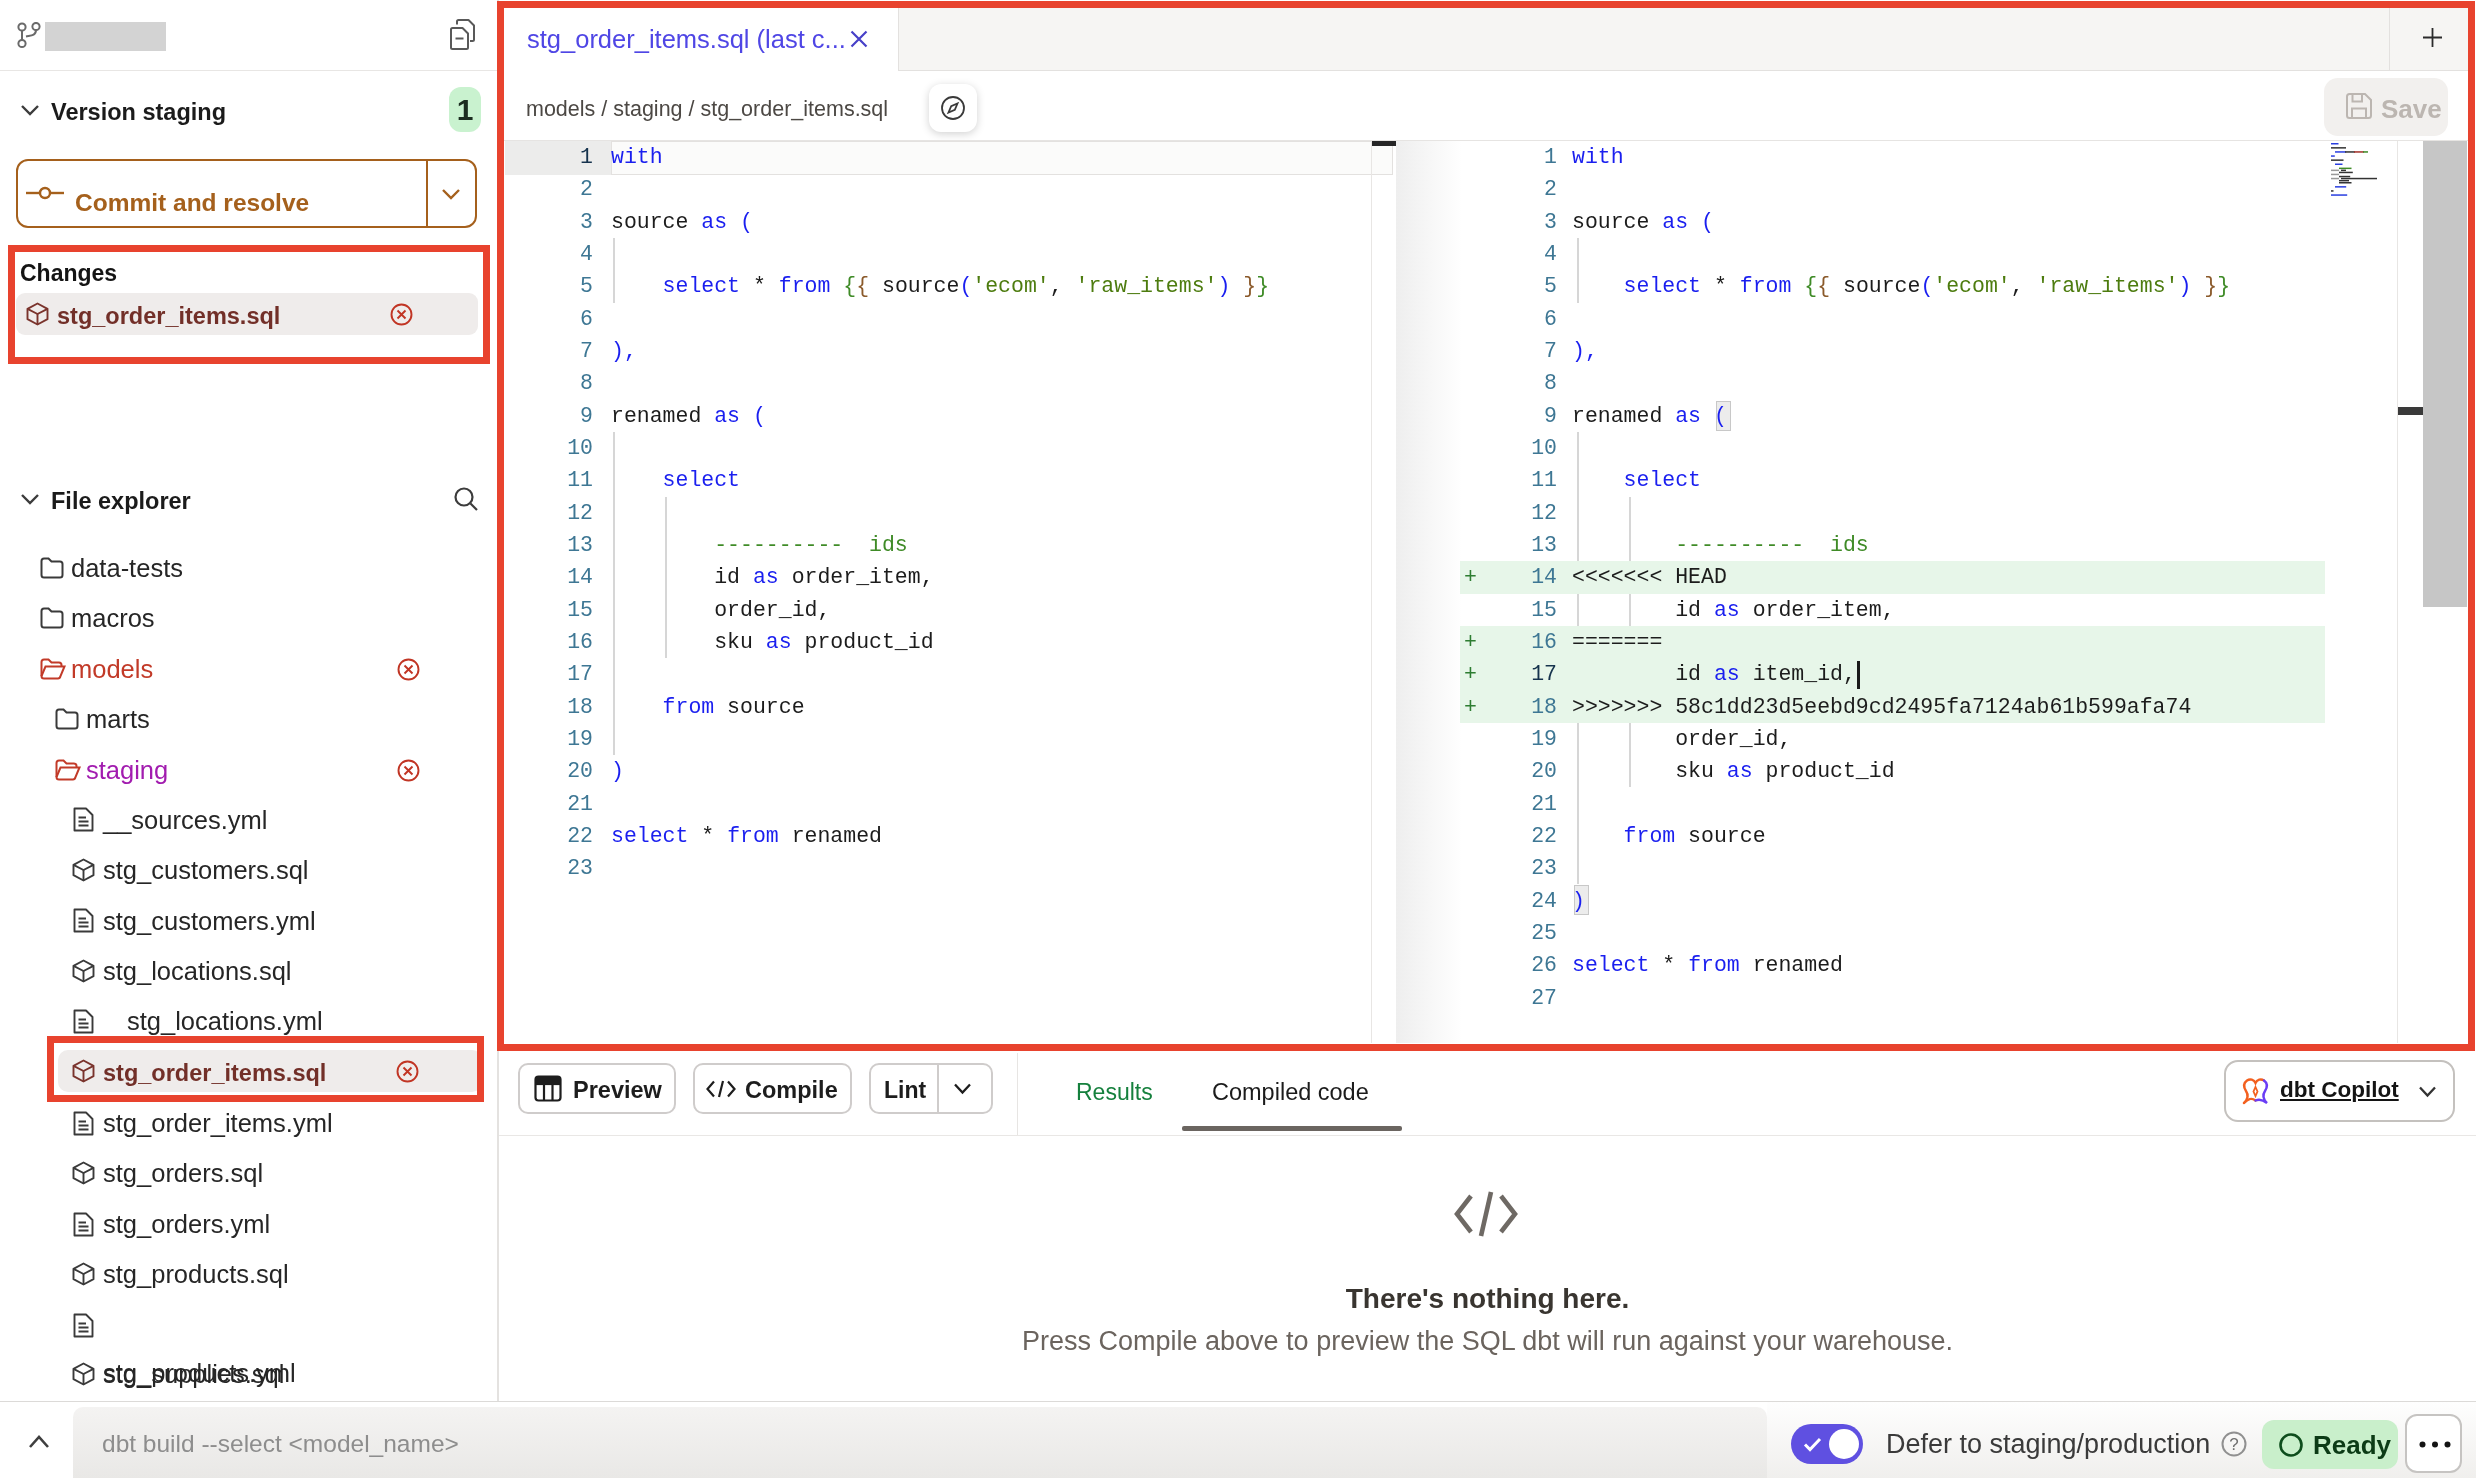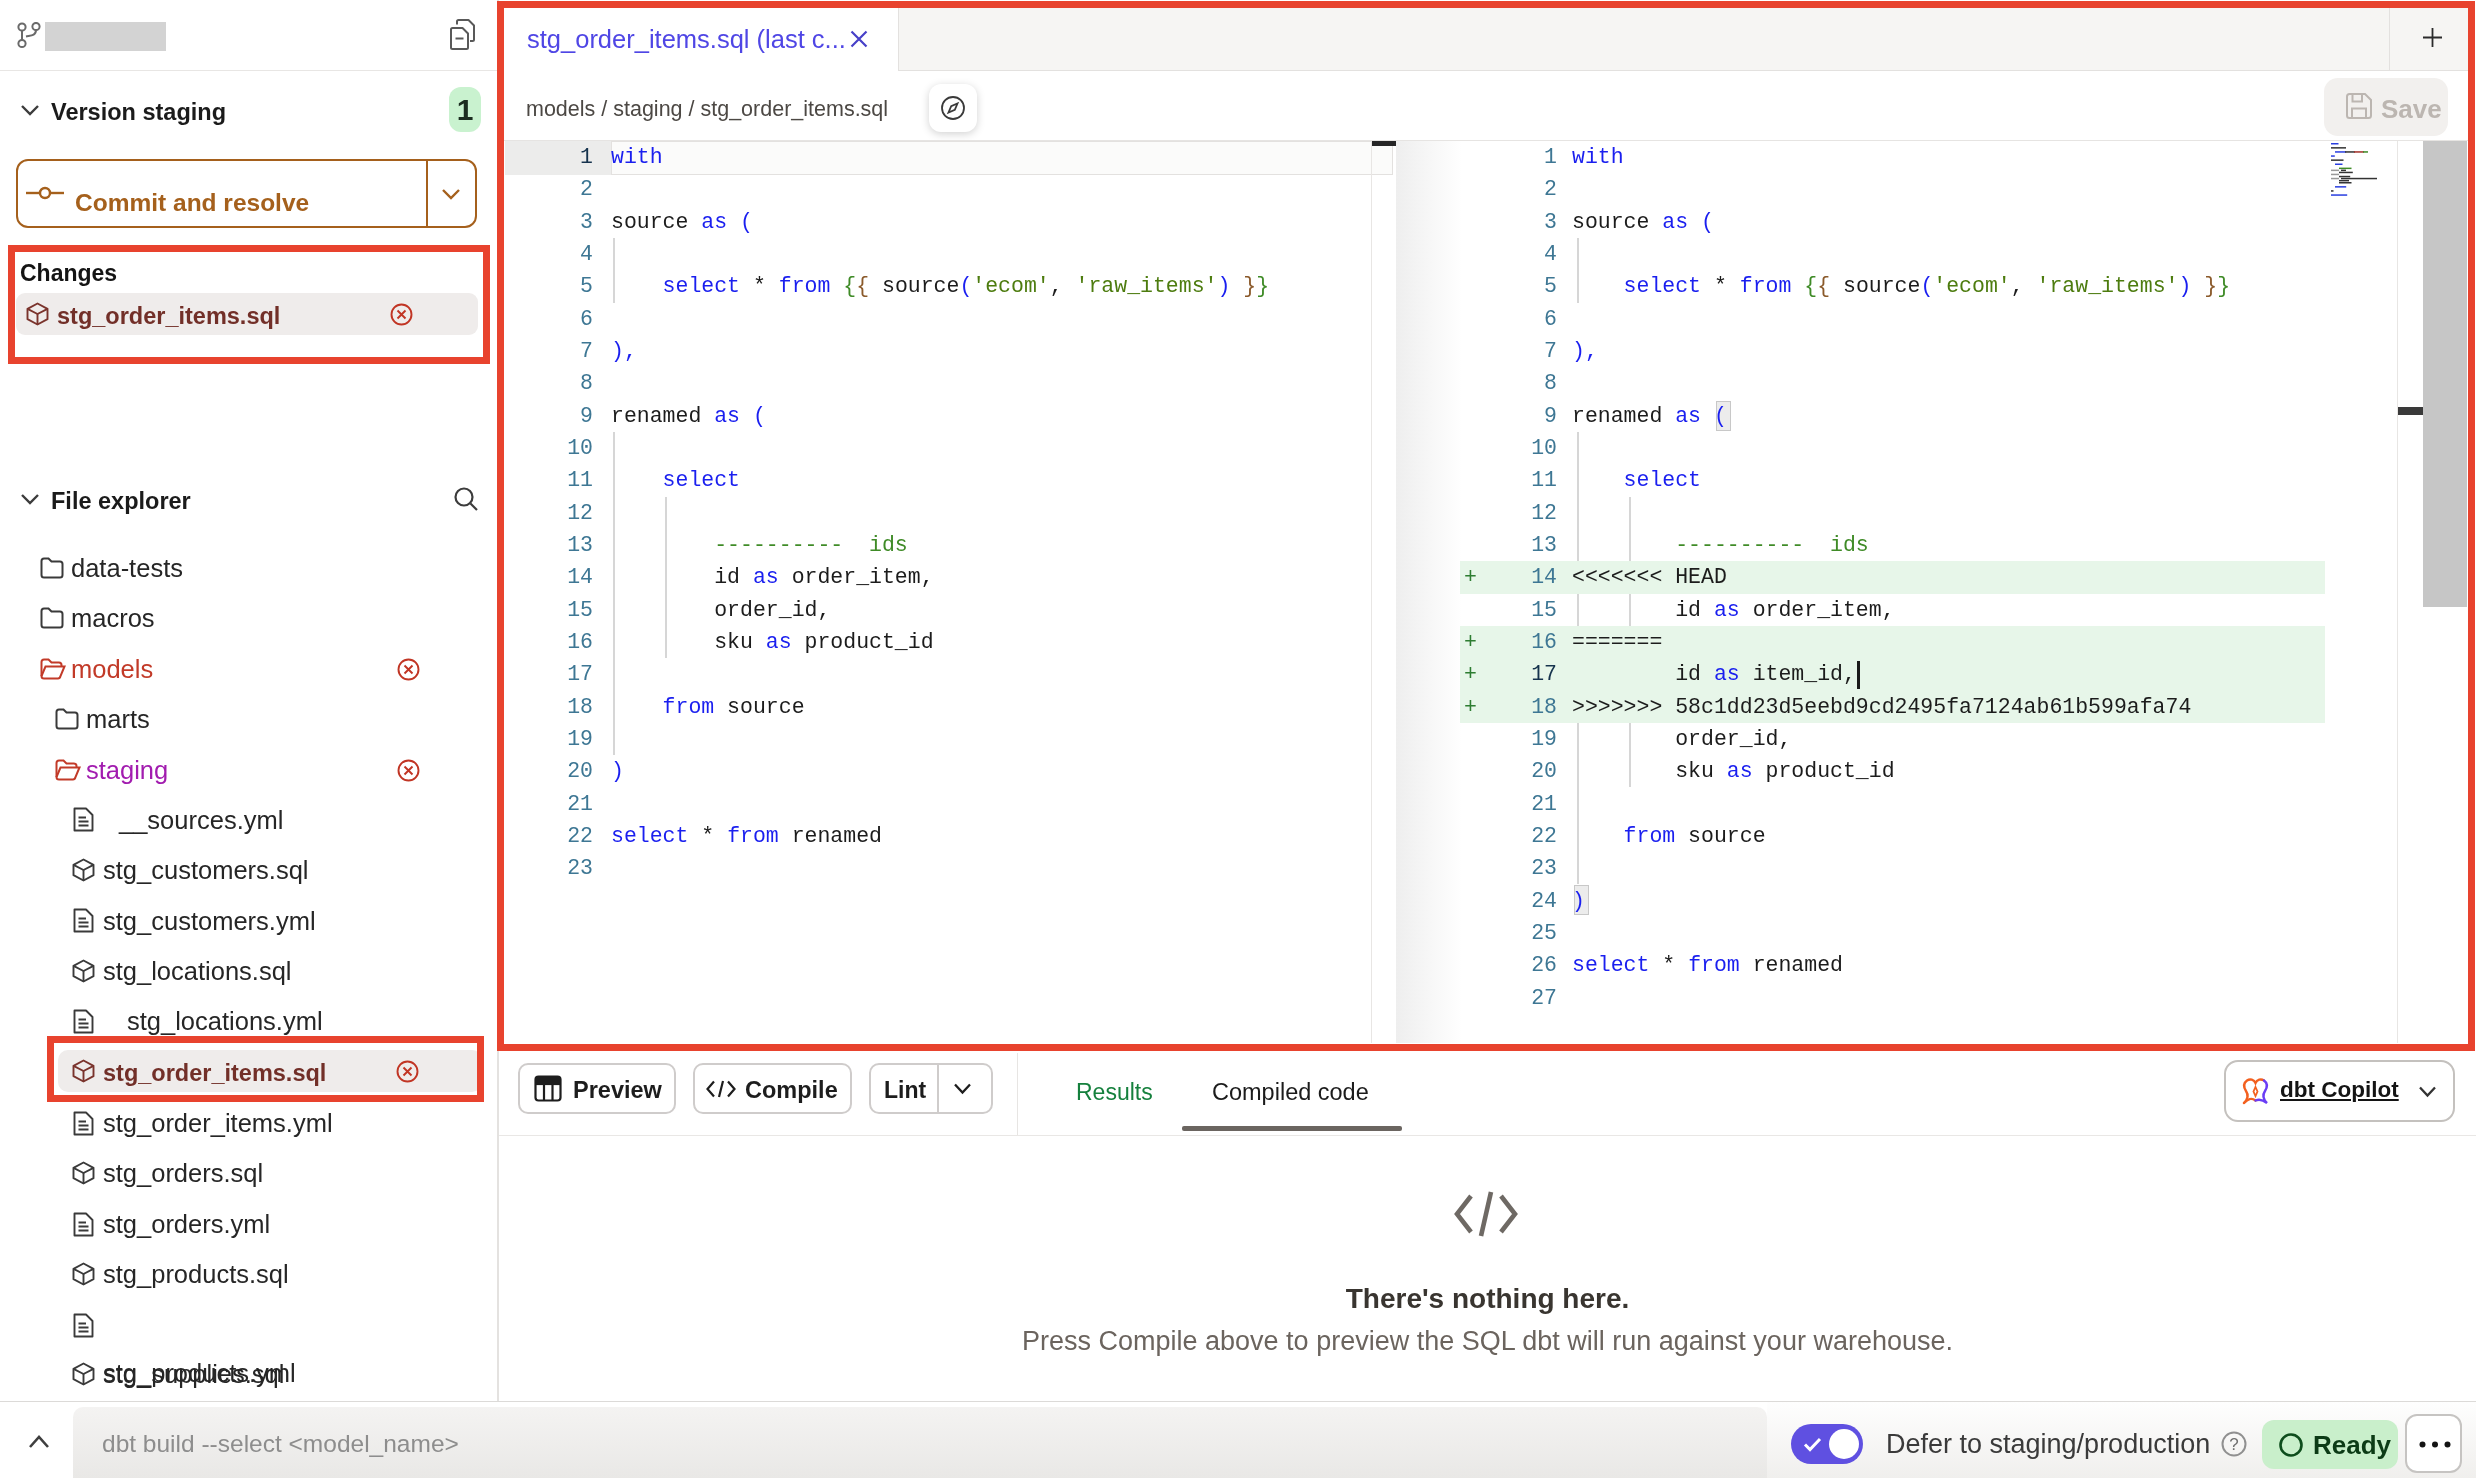--- a/index.html
+++ b/index.html
@@ -165,21 +165,21 @@
       </div>
 
     <div class="abs" style="left:73px;top:807px;">
         <svg width="21" height="25" viewBox="0 0 21 25">
           <g fill="none" stroke="#3a3a3a" stroke-width="1.9">
             <path d="M1.5 1.5 L13 1.5 L19.5 8 L19.5 23.5 L1.5 23.5 Z" stroke-linejoin="round"></path>
             <path d="M5.5 10.5 L13 10.5 M5.5 14.5 L15.5 14.5 M5.5 18.5 L15.5 18.5"></path>
           </g>
         </svg>
       </div>
-    <div class="abs" style="left:119px;top:806px;font-size:25.5px;color:#262626;">__sources.yml</div>
+    <div class="abs" style="left:103px;top:806px;font-size:25.5px;color:#262626;">__sources.yml</div>
 
     <div class="abs" style="left:72px;top:858px;">
         <svg width="23" height="24" viewBox="0 0 23 24">
           <g fill="none" stroke="#3a3a3a" stroke-width="1.9" stroke-linejoin="round">
             <path d="M11.5 1.5 L21.5 6.8 L21.5 17.2 L11.5 22.5 L1.5 17.2 L1.5 6.8 Z"></path>
             <path d="M1.5 6.8 L11.5 12 L21.5 6.8"></path>
             <path d="M11.5 12 L11.5 22.5"></path>
           </g>
         </svg>
       </div>

